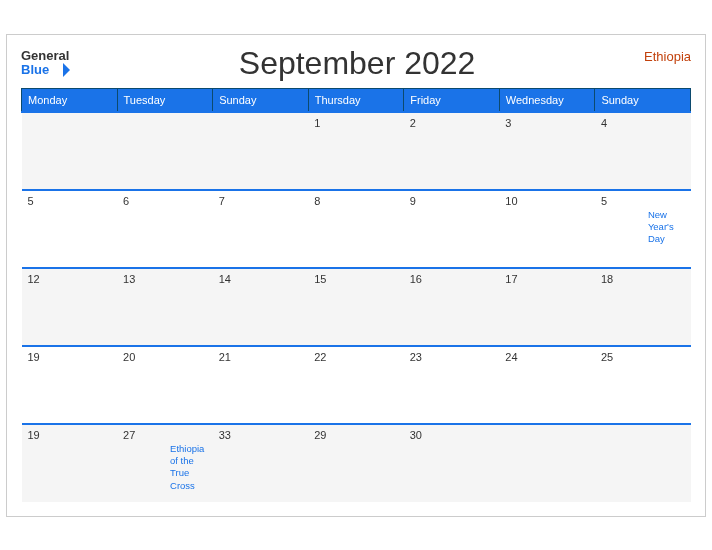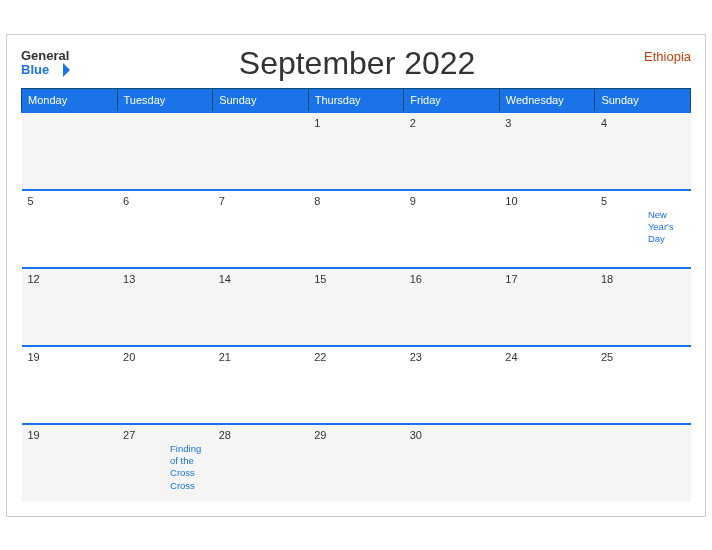--- a/index.html
+++ b/index.html
@@ -232,24 +232,24 @@
           <td>
             <span class="day-number">25</span>
           </td>
         </tr>
         <tr>
           <td>
             <span class="day-number">19</span>
           </td>
           <td>
             <span class="day-number">27</span>
-            <span class="holiday">Finding of the Cross Cross</span>
-          </td>
-          <td>
-            <span class="day-number">28</span>
+            <span class="holiday">Ethiopia of the True Cross</span>
+          </td>
+          <td>
+            <span class="day-number">33</span>
           </td>
           <td>
             <span class="day-number">29</span>
           </td>
           <td>
             <span class="day-number">30</span>
           </td>
           <td class="empty-cell"></td>
           <td class="empty-cell"></td>
         </tr>

